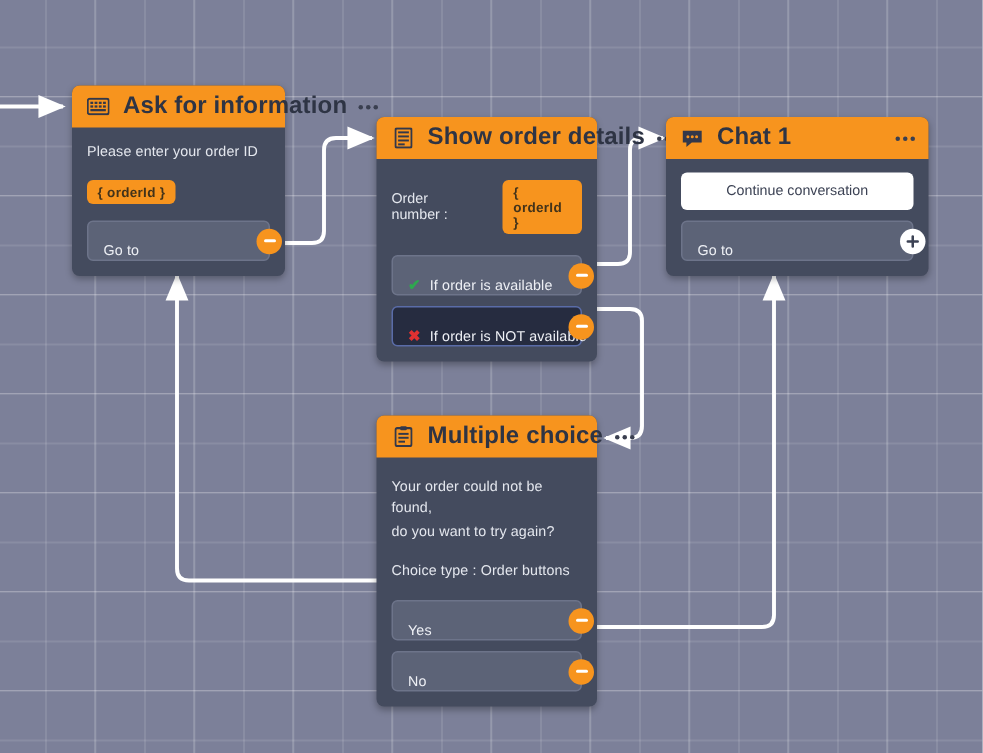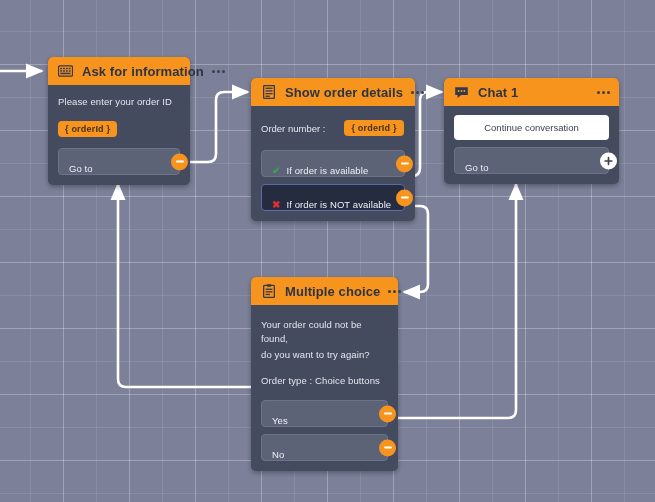--- a/index.html
+++ b/index.html
@@ -38,21 +38,21 @@
     position: relative;
   }
   .node-ico {
     width: 15px; height: 15px;
     margin-right: 9px;
     display: flex; align-items: center; justify-content: center;
     flex: 0 0 auto;
   }
   .node-ico svg { display:block; }
   .node-title {
-    font-size: 13px; color: #2e3444; font-weight: 600;
+    font-size: 16px; color: #2e3444; font-weight: 600;
     letter-spacing: .1px; white-space: nowrap;
     flex: 1 1 auto;
   }
   .dots {
     display: flex; gap: 2px; align-items: center;
     margin-left: 8px; flex: 0 0 auto; cursor: pointer;
   }
   .dots i { width: 3px; height: 3px; border-radius: 50%; background: #3a3f50; display: block; }
 
   .node-body { padding: 10px 10px 10px 10px; }
@@ -173,21 +173,21 @@
       <div style="margin-bottom:11px;">
         <span class="var-chip">{ orderId }</span>
       </div>
       <div class="port-row">
         <span class="port-label">Go to</span>
         <span class="port-knob"></span>
       </div>
     </div>
   </div>
 
-  <div class="node" id="n1" style="left:251px; top:78px; width:164px;">
+  <div class="node" id="n1" style="left:251px; top:78px; width:147px;">
     <div class="node-head">
       <span class="node-ico">
         <svg width="12" height="14" viewBox="0 0 12 14">
           <rect x="0.6" y="0.6" width="10.8" height="12.8" rx="1" fill="none" stroke="#33384a" stroke-width="1.4"></rect>
           <g fill="#33384a">
             <rect x="2.4" y="2.6" width="7.2" height="1.3"></rect>
             <rect x="2.4" y="5.3" width="7.2" height="1.3"></rect>
             <rect x="2.4" y="8.0" width="7.2" height="1.3"></rect>
             <rect x="2.4" y="10.6" width="4.4" height="1.3"></rect>
           </g>
@@ -271,21 +271,21 @@
       <span class="node-title">Multiple choice</span>
       <span class="dots">
           <i></i>
           <i></i>
           <i></i>
         </span>
     </div>
     <div class="node-body" style="padding-top:13px;">
       <div class="msg tight" style="margin-bottom:2px;">Your order could not be found,</div>
       <div class="msg" style="margin-bottom:12px;">do you want to try again?</div>
-      <div class="msg" style="margin-bottom:12px;">Order type : Choice buttons</div>
+      <div class="msg" style="margin-bottom:12px;">Choice type : Order buttons</div>
       <div class="port-row">
         <span class="port-label">Yes</span>
         <span class="port-knob"></span>
       </div>
       <div class="port-row">
         <span class="port-label">No</span>
         <span class="port-knob"></span>
       </div>
     </div>
   </div>

